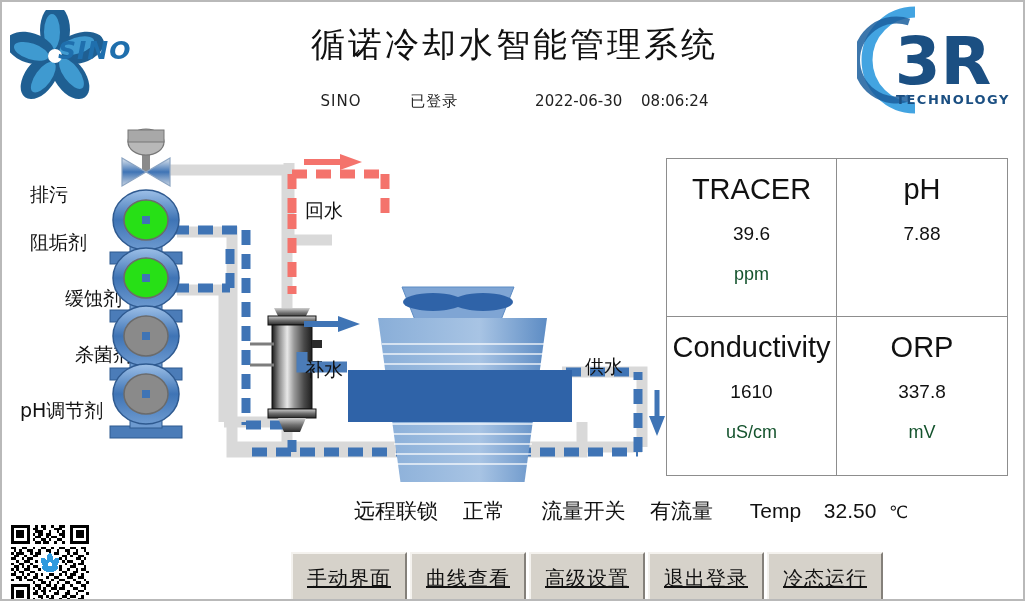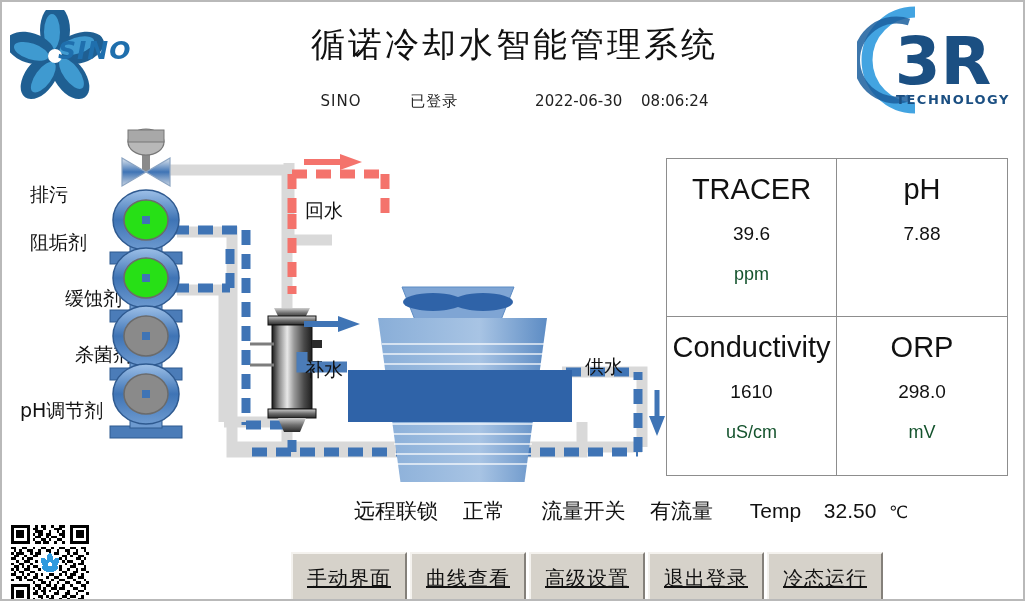--- a/index.html
+++ b/index.html
@@ -289,21 +289,21 @@
       <div class="c-val">7.88</div>
       <div class="c-unit"></div>
     </div>
     <div class="cell b-r">
       <div class="c-name">Conductivity</div>
       <div class="c-val">1610</div>
       <div class="c-unit">uS/cm</div>
     </div>
     <div class="cell">
       <div class="c-name">ORP</div>
-      <div class="c-val">298.0</div>
+      <div class="c-val">337.8</div>
       <div class="c-unit">mV</div>
     </div>
   </div>
 
   <div id="status">
     <span class="k">远程联锁</span>
     <span class="v">正常</span>
     <span class="k">流量开关</span>
     <span class="v">有流量</span>
     <span class="tk">Temp</span>

